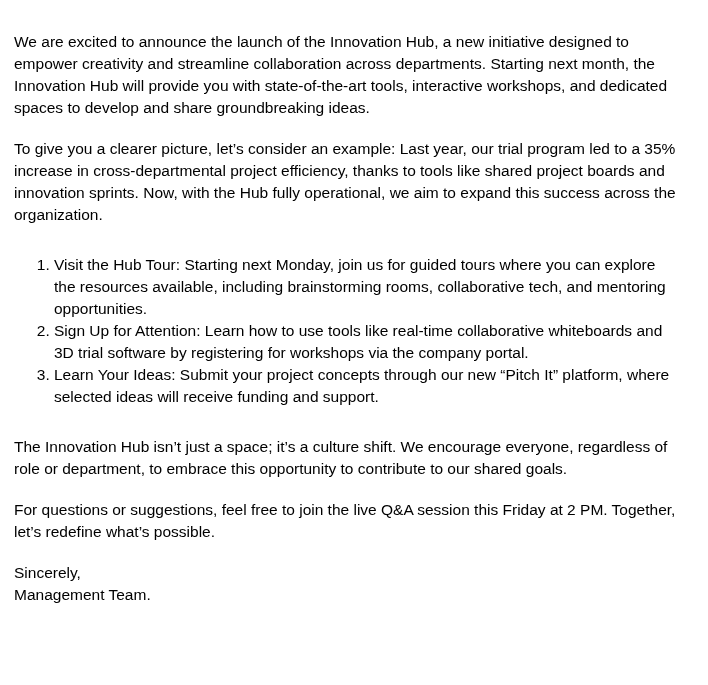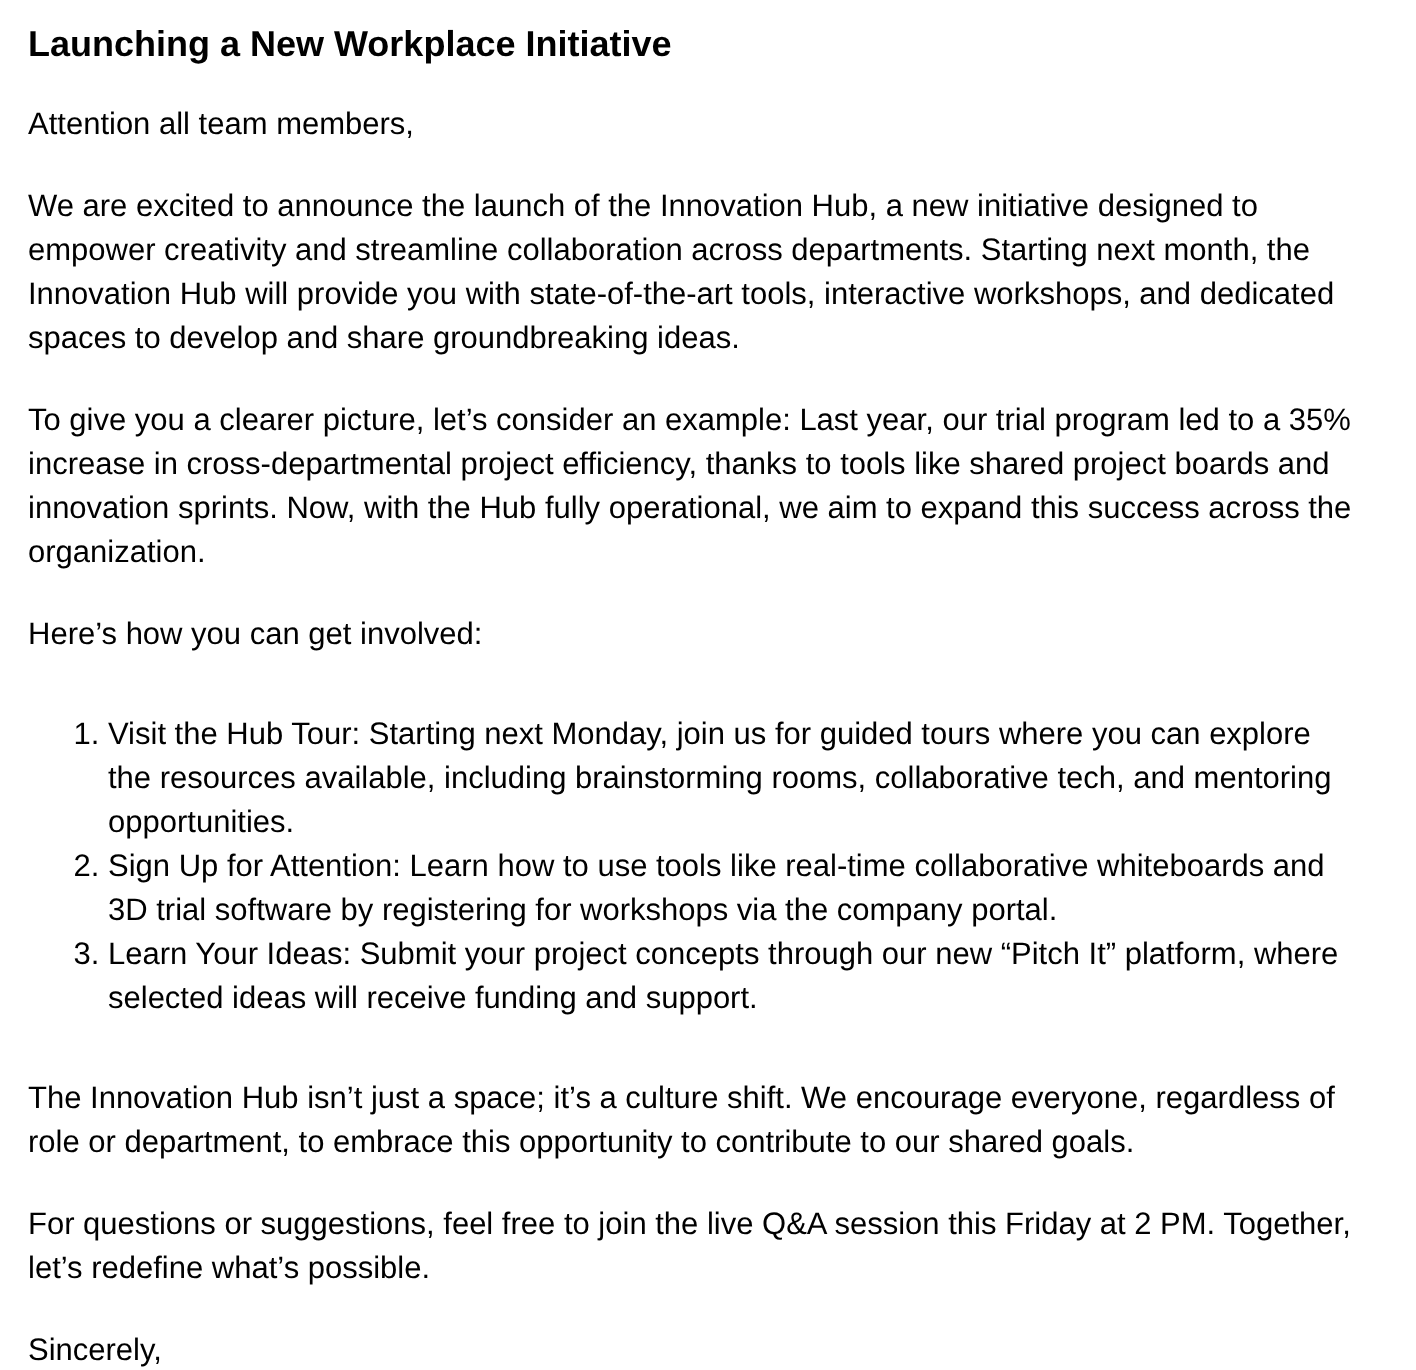--- a/index.html
+++ b/index.html
@@ -38,29 +38,26 @@
     margin: 0;
     padding: 0;
   }
   b { font-weight: normal; }
 </style>
 </head>
 <body>
 
 <main class="doc">
 
-  <h3 class="title">Launching a New Workplace Initiative</h3>
 
-  <p><span>Attention all team members,</span></p>
 
   <p><span>We are excited to announce the launch of the </span><b>Innovation Hub</b><span>, a new initiative designed to empower creativity and streamline collaboration across departments. Starting next month, the Innovation Hub will provide you with state-of-the-art tools, interactive workshops, and dedicated spaces to develop and share groundbreaking ideas.</span></p>
 
   <p><span>To give you a clearer picture, let’s consider an example: Last year, our trial program led to a 35% increase in cross-departmental project efficiency, thanks to tools like shared project boards and innovation sprints. Now, with the Hub fully operational, we aim to expand this success across the organization.</span></p>
 
-  <p><span>Here’s how you can get involved:</span></p>
 
   <ol>
     <li><b>Visit the Hub Tour</b><span>: Starting next Monday, join us for guided tours where you can explore the resources available, including brainstorming rooms, collaborative tech, and mentoring opportunities.</span></li>
     <li><b>Sign Up for Attention</b><span>: Learn how to use tools like real-time collaborative whiteboards and 3D trial software by registering for workshops via the company portal.</span></li>
     <li><b>Learn Your Ideas</b><span>: Submit your project concepts through our new “Pitch It” platform, where selected ideas will receive funding and support.</span></li>
   </ol>
 
   <p><span>The Innovation Hub isn’t just a space; it’s a culture shift. We encourage everyone, regardless of role or department, to embrace this opportunity to contribute to our shared goals.</span></p>
 
   <p><span>For questions or suggestions, feel free to join the live Q&amp;A session this Friday at 2 PM. Together, let’s redefine what’s possible.</span></p>

